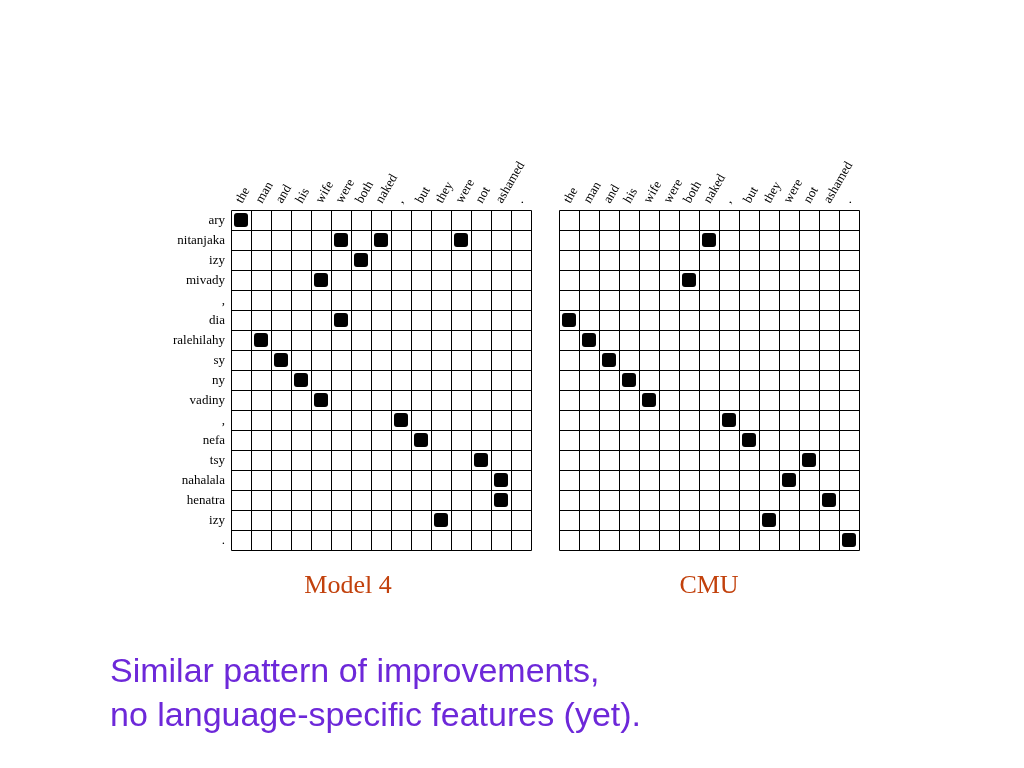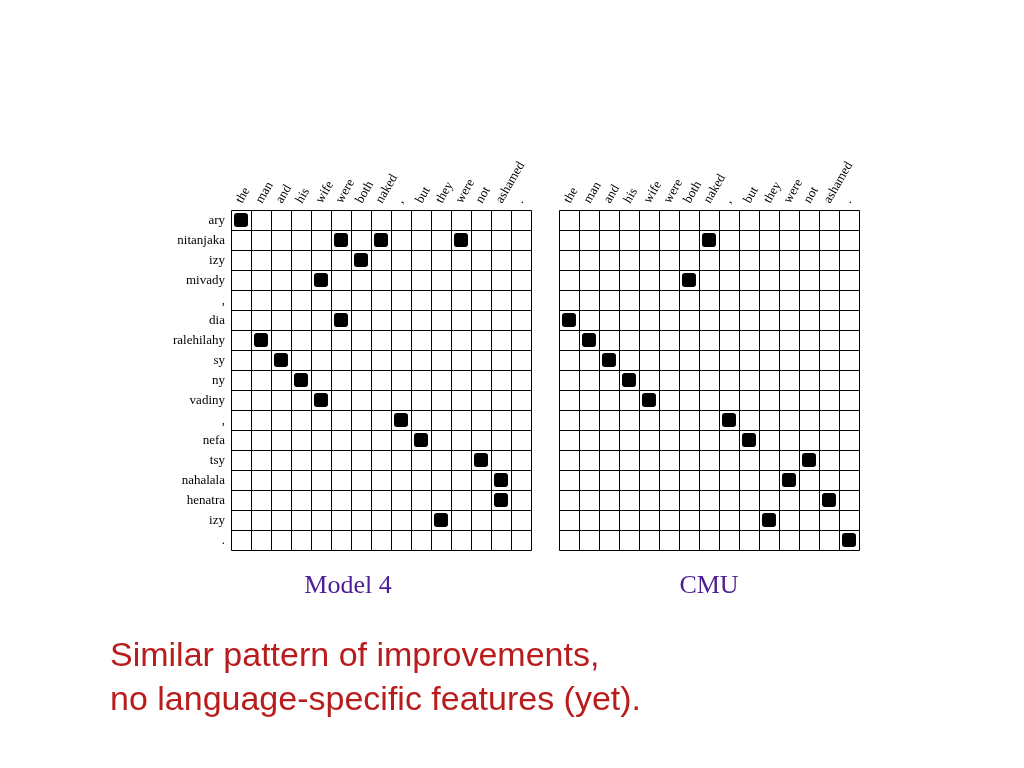--- a/index.html
+++ b/index.html
@@ -25,27 +25,27 @@
 }
 .matrix-wrap {
   display: flex;
   flex-direction: column;
   align-items: center;
 }
 .matrix-title {
   margin-top: 16px;
   font-family: "Times New Roman", Times, serif;
   font-size: 26px;
-  color: #4c1d95;
+  color: #c2410c;
   font-weight: normal;
 }
 .caption {
-  margin-top: 32px;
+  margin-top: 48px;
   font-size: 34px;
-  color: #b91c1c;
+  color: #6d28d9;
   text-align: left;
   line-height: 1.3;
   align-self: flex-start;
   margin-left: 110px;
 }
 svg { display: block; }
 .grid-line { stroke: #000; stroke-width: 1; }
 .cell-fill { fill: #000; }
 .row-label { text-anchor: end; font-family: "Times New Roman", Times, serif; font-size: 13px; fill: #000; }
 .col-label { text-anchor: start; font-family: "Times New Roman", Times, serif; font-size: 13px; fill: #000; }

